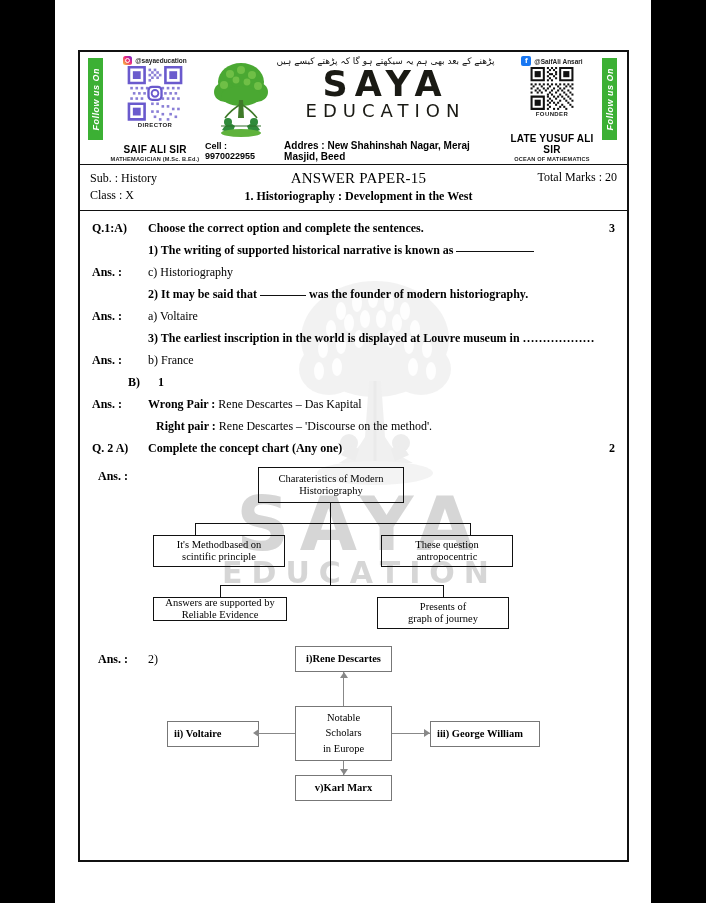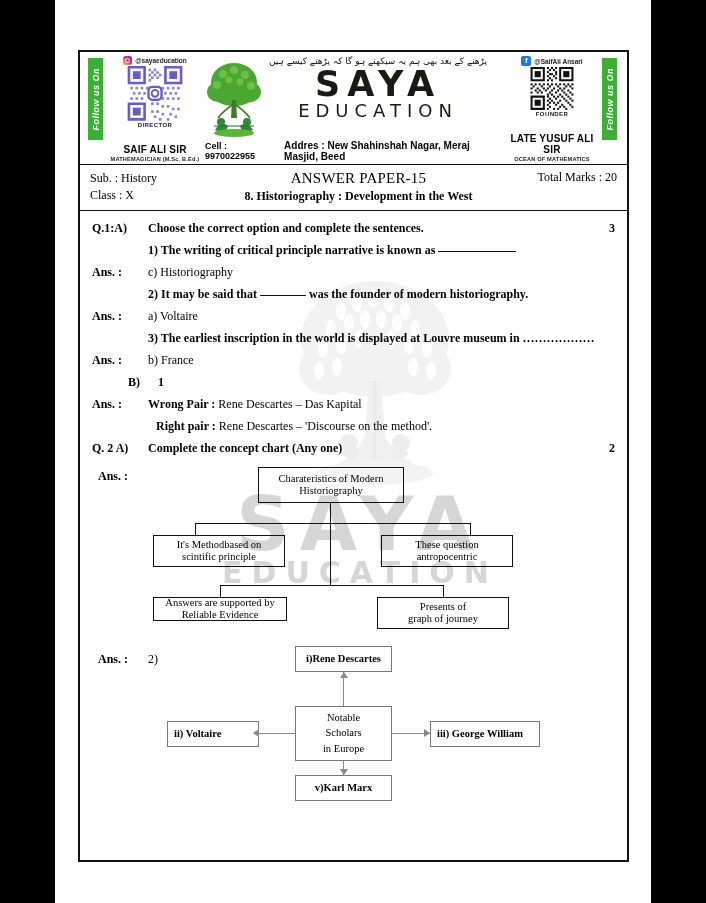--- a/index.html
+++ b/index.html
@@ -146,21 +146,21 @@
   .person-sub  { font-size: 5.6px; font-weight: 700; color:#222; letter-spacing:.2px;}
 
   .center-block {
     flex: 1;
     display: flex;
     flex-direction: column;
     align-items: center;
     justify-content: flex-start;
     padding: 0 2px;
   }
-  .logo-row { display:flex; align-items:flex-start; gap:6px; width:100%; justify-content:flex-start;}
+  .logo-row { display:flex; align-items:flex-start; gap:6px; width:100%; justify-content:center;}
   .tree-logo { width: 58px; height: 78px; flex: none; margin-top: 4px;}
   .wordmark-col { display:flex; flex-direction:column; align-items:center; }
   .urdu-line {
     font-family: "DejaVu Sans", sans-serif;
     font-size: 9px;
     color: #111;
     direction: rtl;
     letter-spacing: 0px;
     margin-bottom: 1px;
     white-space: nowrap;
@@ -548,38 +548,38 @@
     </div>
   </div>
 
   <div class="subhdr">
     <div class="sh-left">
       <div>Sub. : History</div>
       <div>Class : X</div>
     </div>
     <div class="sh-mid">
       <div class="paper-title">ANSWER PAPER-15</div>
-      <div class="paper-sub">8. Historiography : Development in the West</div>
+      <div class="paper-sub">1. Historiography : Development in the West</div>
     </div>
     <div class="sh-right">Total Marks : 20</div>
   </div>
 
   <div class="body-area">
 
     <div class="qline">
       <span class="qlabel">Q.1:A)</span>
       <span class="qtext bold">Choose the correct option and complete the sentences.</span>
       <span class="marks">3</span>
     </div>
 
     <div class="qline">
       <span class="qlabel"></span>
       <span class="qtext bold">
         <span>1)</span>
-        <span>The writing of critical principle narrative is known as</span>
+        <span>The writing of supported historical narrative is known as</span>
         <span class="blank-ul"></span>
       </span>
       <span class="marks"></span>
     </div>
 
     <div class="qline">
       <span class="qlabel ans">Ans. :</span>
       <span class="qtext">c) Historiography</span>
       <span class="marks"></span>
     </div>

